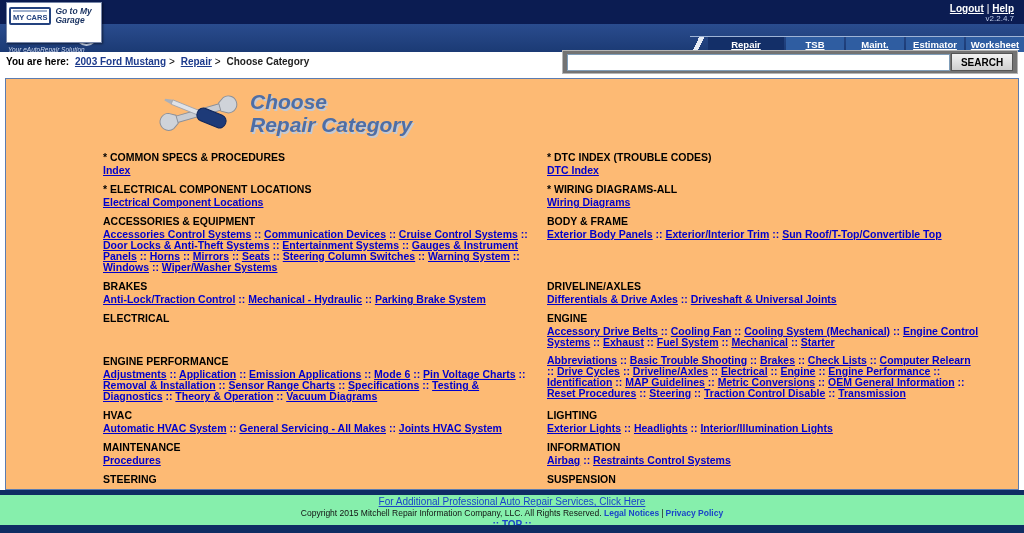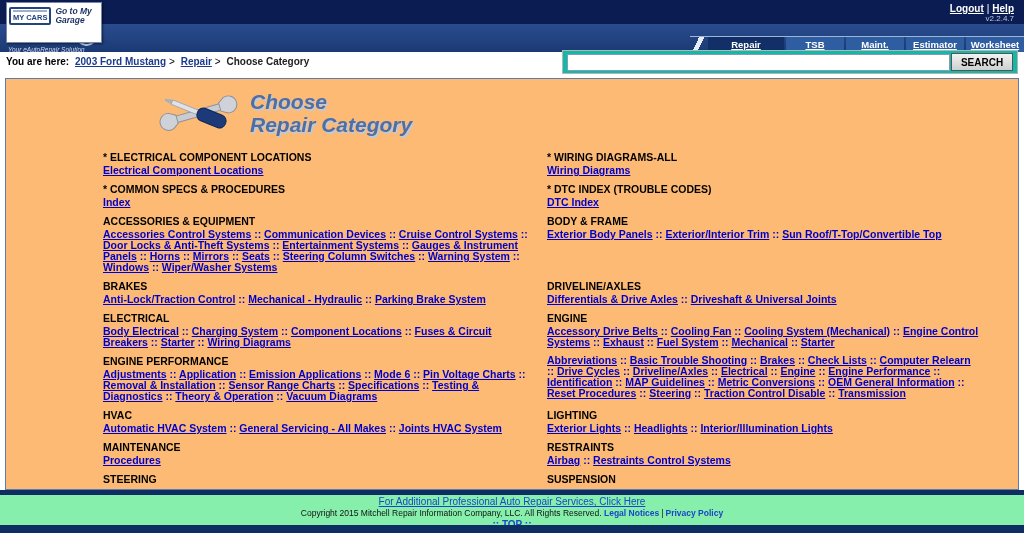--- a/index.html
+++ b/index.html
@@ -42,21 +42,21 @@
   .tab.active { background:#132f68; }
 
   
   .crumbrow { position:absolute; top:52px; left:0; right:0; height:22px; background:#fff; font-size:10px; }
   .crumb { position:absolute; left:6px; top:4px; color:#000; }
   .crumb .lbl { font-weight:bold; }
   .crumb a { color:#1c3a8c; font-weight:bold; text-decoration:underline; cursor:pointer; margin:0 3px; }
   .crumb .cur { font-weight:bold; color:#222; margin-left:3px; }
 
   
-  .searchbox { position:absolute; right:6px; top:50px; width:446px; height:22px; background:#14b8a6;
+  .searchbox { position:absolute; right:6px; top:50px; width:446px; height:22px; background:#737373;
                border:1px solid #b5b5b5; display:flex; align-items:center; padding:0 4px; gap:1px; }
   .searchbox input { flex:1; height:15px; border:1px solid #7f9db9; font-size:10px; padding:0 3px; }
   .searchbox button { width:62px; height:18px; background:linear-gradient(#f2f2f2,#cfcfcf); border:1px solid #555;
                       font-size:10px; font-weight:bold; font-family:"Liberation Sans",sans-serif; cursor:pointer; }
 
   
   .mainbox { position:absolute; top:78px; left:5px; right:5px; bottom:43px; border:1px solid #5c7cb0; background:#fdba74; overflow:hidden; }
   .titlewrap { display:flex; align-items:center; margin:8px 0 12px 150px; }
   .tools { width:86px; height:52px; margin-right:8px; }
   .pagetitle { font-size:21px; font-weight:bold; font-style:italic; color:#4e6ea6; line-height:23px;
@@ -142,40 +142,40 @@
         </g>
       </svg>
       <div class="pagetitle">
         <div>Choose</div>
         <div>Repair Category</div>
       </div>
     </div>
     <div class="grid">
         <div class="cat-row">
           <div class="cat-cell">
+            <div class="cat-head">* COMMON SPECS &amp; PROCEDURES</div>
+            <div class="cat-links"><a>Index</a></div>
+          </div>
+          <div class="cat-cell">
+            <div class="cat-head">* DTC INDEX (TROUBLE CODES)</div>
+            <div class="cat-links"><a>DTC Index</a></div>
+          </div>
+        </div>
+        <div class="cat-row">
+          <div class="cat-cell">
             <div class="cat-head">* ELECTRICAL COMPONENT LOCATIONS</div>
             <div class="cat-links"><a>Electrical Component Locations</a></div>
           </div>
           <div class="cat-cell">
             <div class="cat-head">* WIRING DIAGRAMS-ALL</div>
             <div class="cat-links"><a>Wiring Diagrams</a></div>
           </div>
         </div>
         <div class="cat-row">
           <div class="cat-cell">
-            <div class="cat-head">* COMMON SPECS &amp; PROCEDURES</div>
-            <div class="cat-links"><a>Index</a></div>
-          </div>
-          <div class="cat-cell">
-            <div class="cat-head">* DTC INDEX (TROUBLE CODES)</div>
-            <div class="cat-links"><a>DTC Index</a></div>
-          </div>
-        </div>
-        <div class="cat-row">
-          <div class="cat-cell">
             <div class="cat-head">ACCESSORIES &amp; EQUIPMENT</div>
             <div class="cat-links"><a>Accessories Control Systems</a><span class="sep"> :: </span><a>Communication Devices</a><span class="sep"> :: </span><a>Cruise Control Systems</a><span class="sep"> :: </span><a>Door Locks &amp; Anti-Theft Systems</a><span class="sep"> :: </span><a>Entertainment Systems</a><span class="sep"> :: </span><a>Gauges &amp; Instrument Panels</a><span class="sep"> :: </span><a>Horns</a><span class="sep"> :: </span><a>Mirrors</a><span class="sep"> :: </span><a>Seats</a><span class="sep"> :: </span><a>Steering Column Switches</a><span class="sep"> :: </span><a>Warning System</a><span class="sep"> :: </span><a>Windows</a><span class="sep"> :: </span><a>Wiper/Washer Systems</a></div>
           </div>
           <div class="cat-cell">
             <div class="cat-head">BODY &amp; FRAME</div>
             <div class="cat-links"><a>Exterior Body Panels</a><span class="sep"> :: </span><a>Exterior/Interior Trim</a><span class="sep"> :: </span><a>Sun Roof/T-Top/Convertible Top</a></div>
           </div>
         </div>
         <div class="cat-row">
           <div class="cat-cell">
@@ -183,21 +183,20 @@
             <div class="cat-links"><a>Anti-Lock/Traction Control</a><span class="sep"> :: </span><a>Mechanical - Hydraulic</a><span class="sep"> :: </span><a>Parking Brake System</a></div>
           </div>
           <div class="cat-cell">
             <div class="cat-head">DRIVELINE/AXLES</div>
             <div class="cat-links"><a>Differentials &amp; Drive Axles</a><span class="sep"> :: </span><a>Driveshaft &amp; Universal Joints</a></div>
           </div>
         </div>
         <div class="cat-row">
           <div class="cat-cell">
             <div class="cat-head">ELECTRICAL</div>
-            <div class="cat-links"><a>Body Electrical</a><span class="sep"> :: </span><a>Charging System</a><span class="sep"> :: </span><a>Component Locations</a><span class="sep"> :: </span><a>Fuses &amp; Circuit Breakers</a><span class="sep"> :: </span><a>Starter</a><span class="sep"> :: </span><a>Wiring Diagrams</a></div>
           </div>
           <div class="cat-cell">
             <div class="cat-head">ENGINE</div>
             <div class="cat-links"><a>Accessory Drive Belts</a><span class="sep"> :: </span><a>Cooling Fan</a><span class="sep"> :: </span><a>Cooling System (Mechanical)</a><span class="sep"> :: </span><a>Engine Control Systems</a><span class="sep"> :: </span><a>Exhaust</a><span class="sep"> :: </span><a>Fuel System</a><span class="sep"> :: </span><a>Mechanical</a><span class="sep"> :: </span><a>Starter</a></div>
           </div>
         </div>
         <div class="cat-row">
           <div class="cat-cell">
             <div class="cat-head">ENGINE PERFORMANCE</div>
             <div class="cat-links"><a>Adjustments</a><span class="sep"> :: </span><a>Application</a><span class="sep"> :: </span><a>Emission Applications</a><span class="sep"> :: </span><a>Mode 6</a><span class="sep"> :: </span><a>Pin Voltage Charts</a><span class="sep"> :: </span><a>Removal &amp; Installation</a><span class="sep"> :: </span><a>Sensor Range Charts</a><span class="sep"> :: </span><a>Specifications</a><span class="sep"> :: </span><a>Testing &amp; Diagnostics</a><span class="sep"> :: </span><a>Theory &amp; Operation</a><span class="sep"> :: </span><a>Vacuum Diagrams</a></div>
@@ -215,21 +214,21 @@
             <div class="cat-head">LIGHTING</div>
             <div class="cat-links"><a>Exterior Lights</a><span class="sep"> :: </span><a>Headlights</a><span class="sep"> :: </span><a>Interior/Illumination Lights</a></div>
           </div>
         </div>
         <div class="cat-row">
           <div class="cat-cell">
             <div class="cat-head">MAINTENANCE</div>
             <div class="cat-links"><a>Procedures</a></div>
           </div>
           <div class="cat-cell">
-            <div class="cat-head">RESTRAINTS</div>
+            <div class="cat-head">INFORMATION</div>
             <div class="cat-links"><a>Airbag</a><span class="sep"> :: </span><a>Restraints Control Systems</a></div>
           </div>
         </div>
         <div class="cat-row">
           <div class="cat-cell">
             <div class="cat-head">STEERING</div>
           </div>
           <div class="cat-cell">
             <div class="cat-head">SUSPENSION</div>
           </div>

